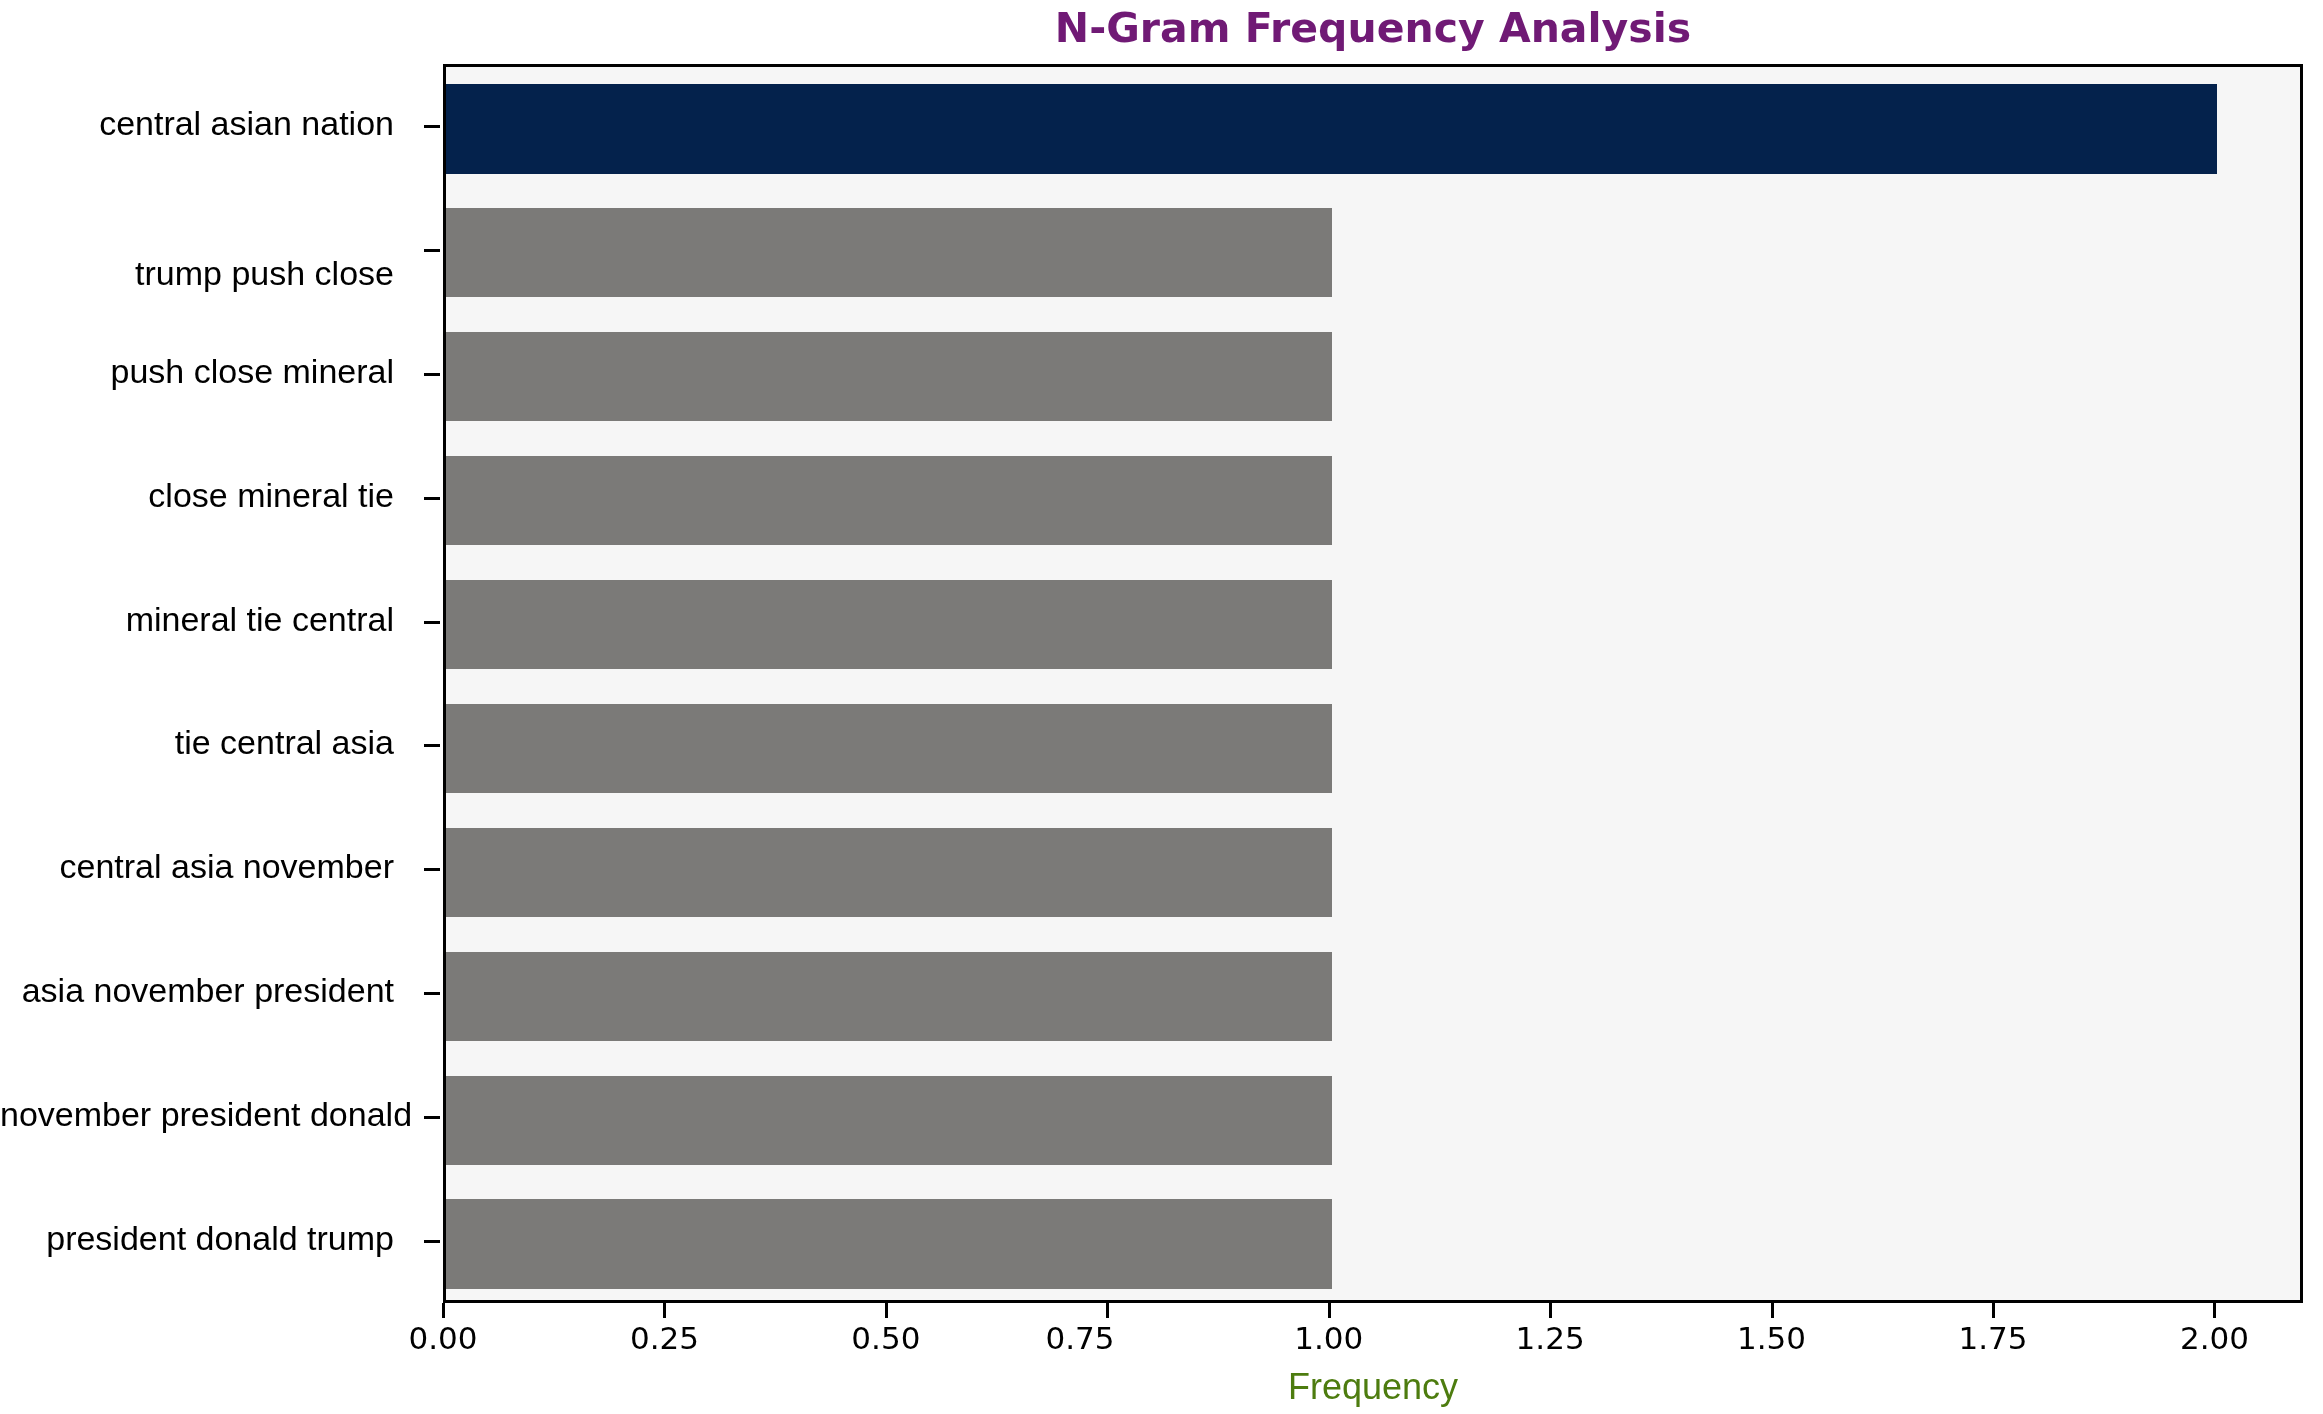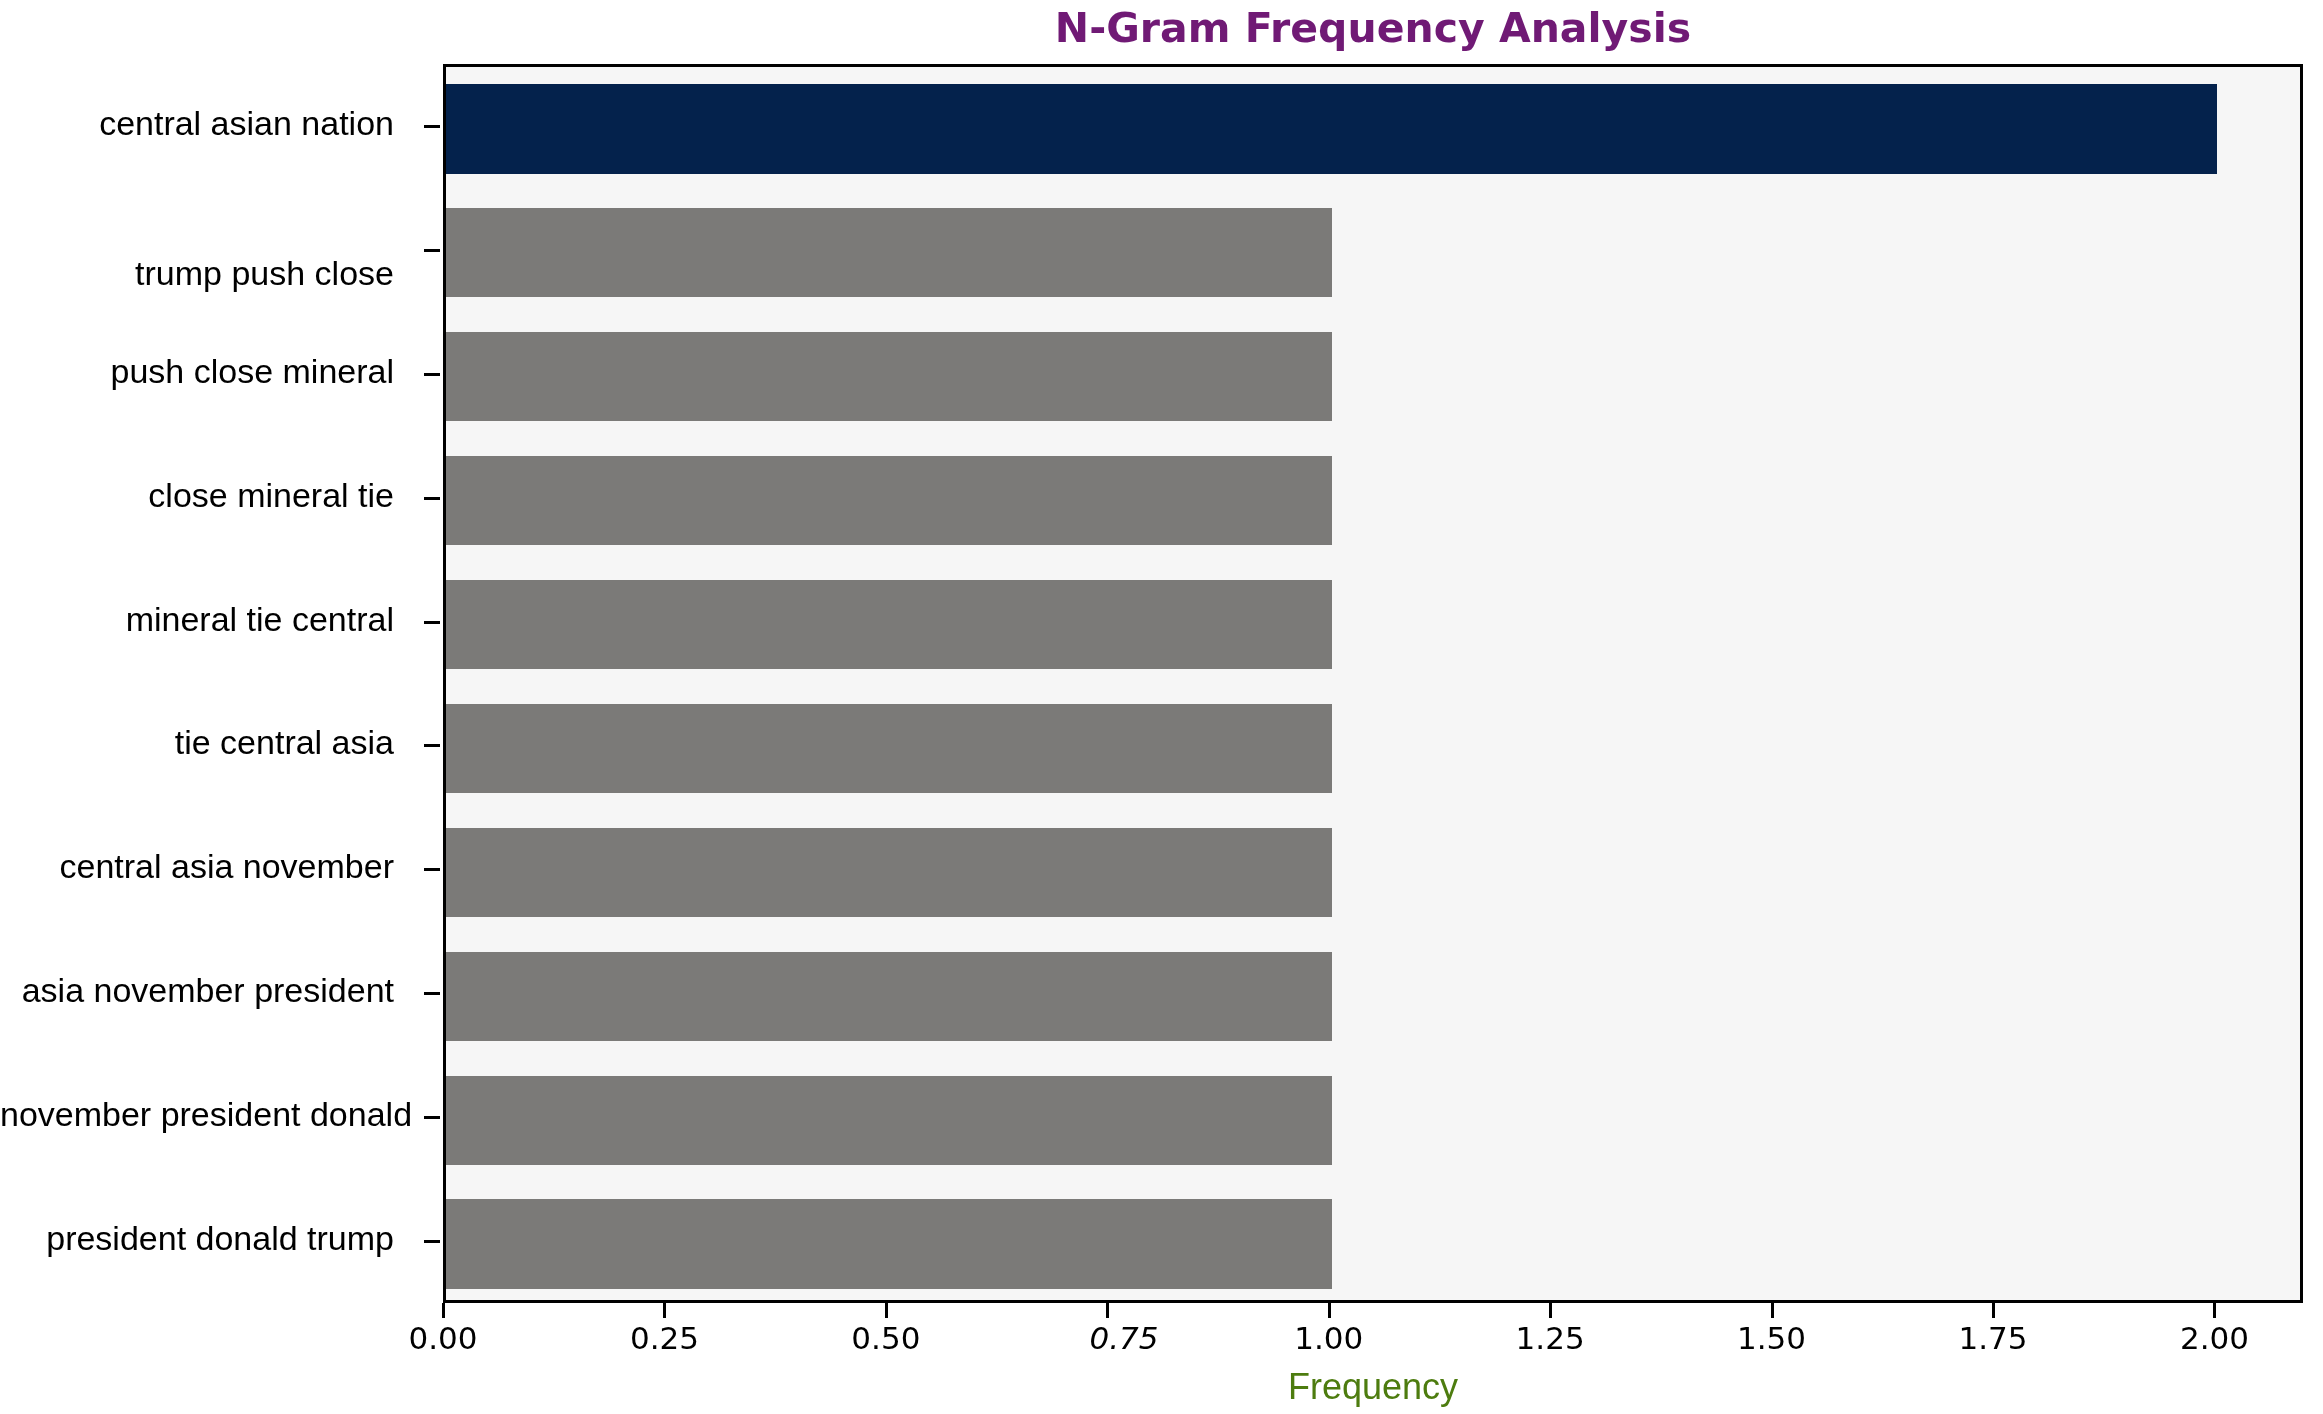--- a/index.html
+++ b/index.html
@@ -165,21 +165,21 @@
       <div class="ytick-mark" style="top: 1240.05px;"></div>
     </div>
   <div id="xticks">
       <div class="xtick-mark" style="left: 442px;"></div>
       <div class="xtick-label" style="left: 443px;">0.00</div>
       <div class="xtick-mark" style="left: 663.429px;"></div>
       <div class="xtick-label" style="left: 664.429px;">0.25</div>
       <div class="xtick-mark" style="left: 884.857px;"></div>
       <div class="xtick-label" style="left: 885.857px;">0.50</div>
       <div class="xtick-mark" style="left: 1106.29px;"></div>
-      <div class="xtick-label" style="left: 1124px; font-style: italic;">0.75</div>
+      <div class="xtick-label" style="left: 1080px;">0.75</div>
       <div class="xtick-mark" style="left: 1327.71px;"></div>
       <div class="xtick-label" style="left: 1328.71px;">1.00</div>
       <div class="xtick-mark" style="left: 1549.14px;"></div>
       <div class="xtick-label" style="left: 1550.14px;">1.25</div>
       <div class="xtick-mark" style="left: 1770.57px;"></div>
       <div class="xtick-label" style="left: 1771.57px;">1.50</div>
       <div class="xtick-mark" style="left: 1992px;"></div>
       <div class="xtick-label" style="left: 1993px;">1.75</div>
       <div class="xtick-mark" style="left: 2213.43px;"></div>
       <div class="xtick-label" style="left: 2214.43px;">2.00</div>

